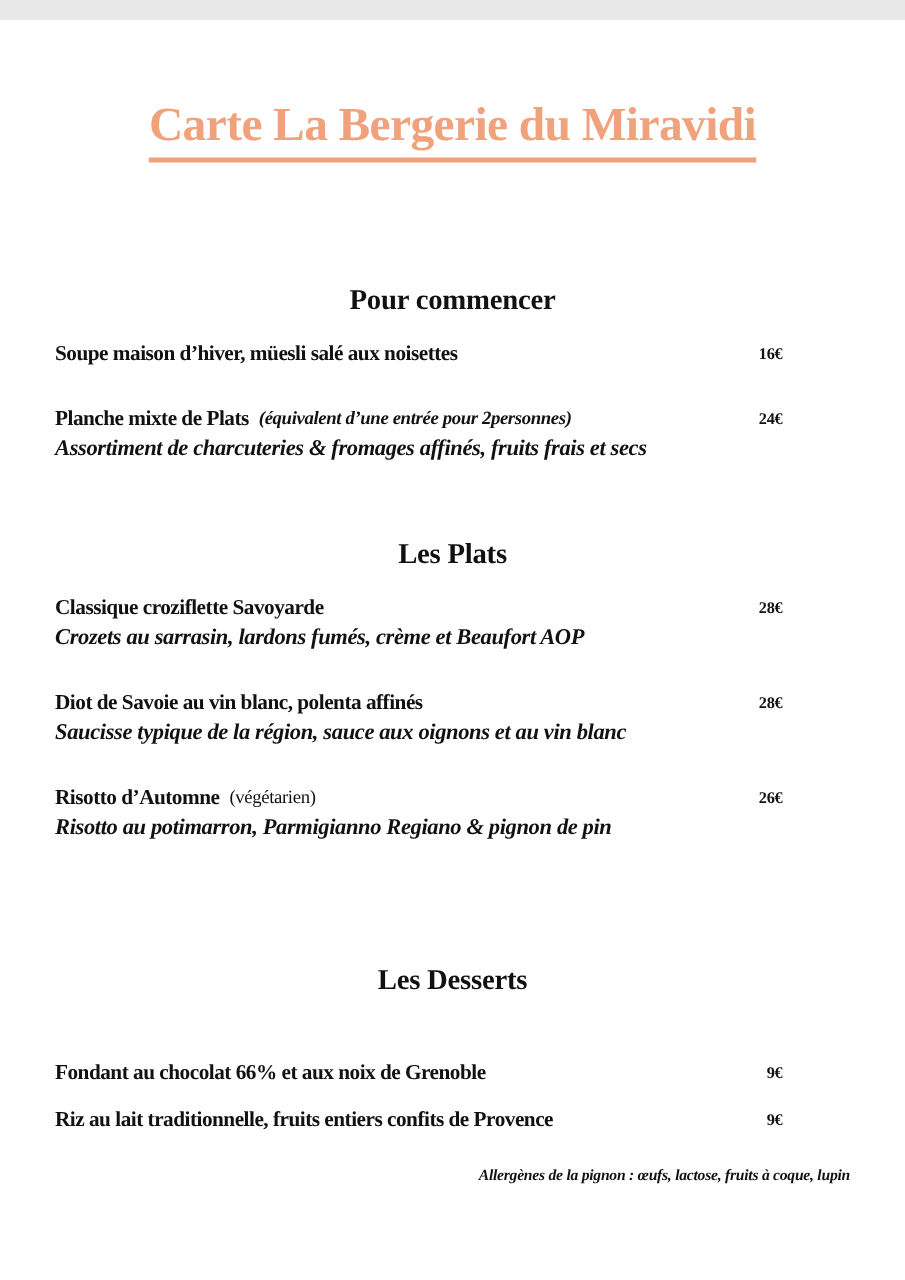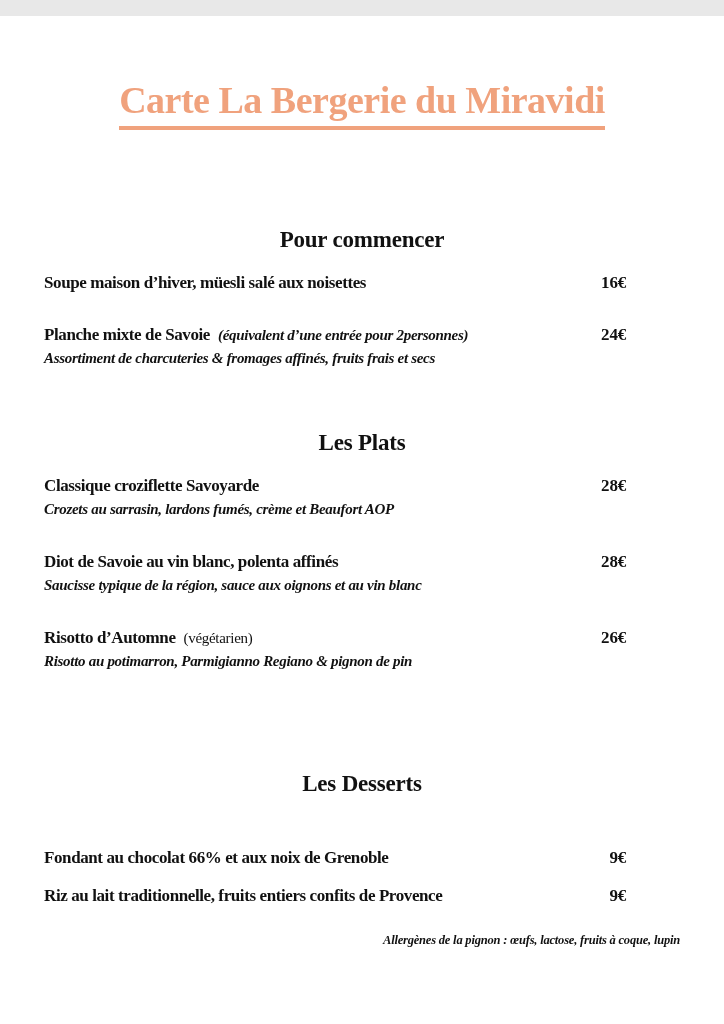--- a/index.html
+++ b/index.html
@@ -66,26 +66,26 @@
     margin-left: 8px;
     font-size: 15px;
     white-space: nowrap;
     letter-spacing: -0.3px;
   }
   .note-italic { font-style: italic; font-weight: bold; }
   .note-plain  { font-weight: normal; }
   .item-price {
     margin-left: auto;
     padding-left: 10px;
-    font-size: 17px;
+    font-size: 13px;
     font-weight: bold;
     letter-spacing: -0.2px;
   }
   .item-desc {
-    font-size: 15px;
+    font-size: 18px;
     font-weight: bold;
     font-style: italic;
     letter-spacing: -0.3px;
     line-height: 22px;
   }
   
   .footer-note {
     position: absolute;
     top: 917px;
     left: 0;
@@ -112,21 +112,21 @@
 
       <div class="item mt12">
         <div class="row">
           <span class="item-name">Soupe maison d’hiver, müesli salé aux noisettes</span>
           <span class="item-price">16€</span>
         </div>
       </div>
 
       <div class="item mt28">
         <div class="row">
-          <span class="item-name">Planche mixte de Savoie</span>
+          <span class="item-name">Planche mixte de Plats</span>
           <span class="item-note note-italic">(équivalent d’une entrée pour 2personnes)</span>
           <span class="item-price">24€</span>
         </div>
         <div class="item-desc">Assortiment de charcuteries &amp; fromages affinés, fruits frais et secs</div>
       </div>
 
     </div>
   </section>
 
   <section id="sec-mains">

